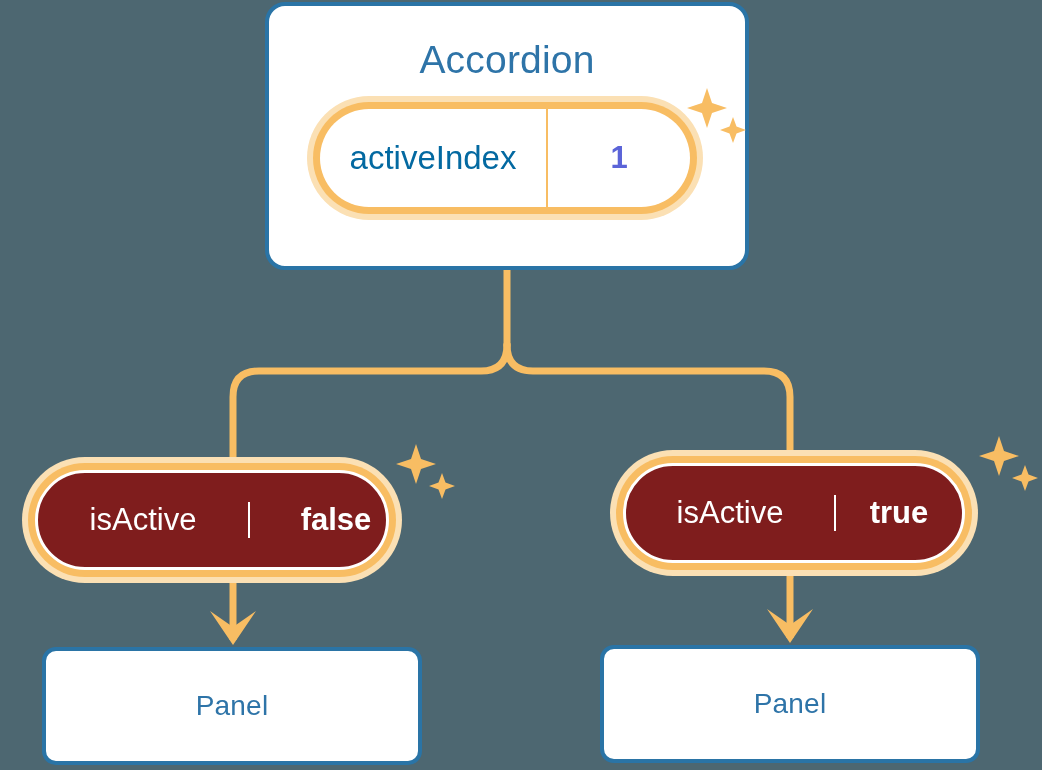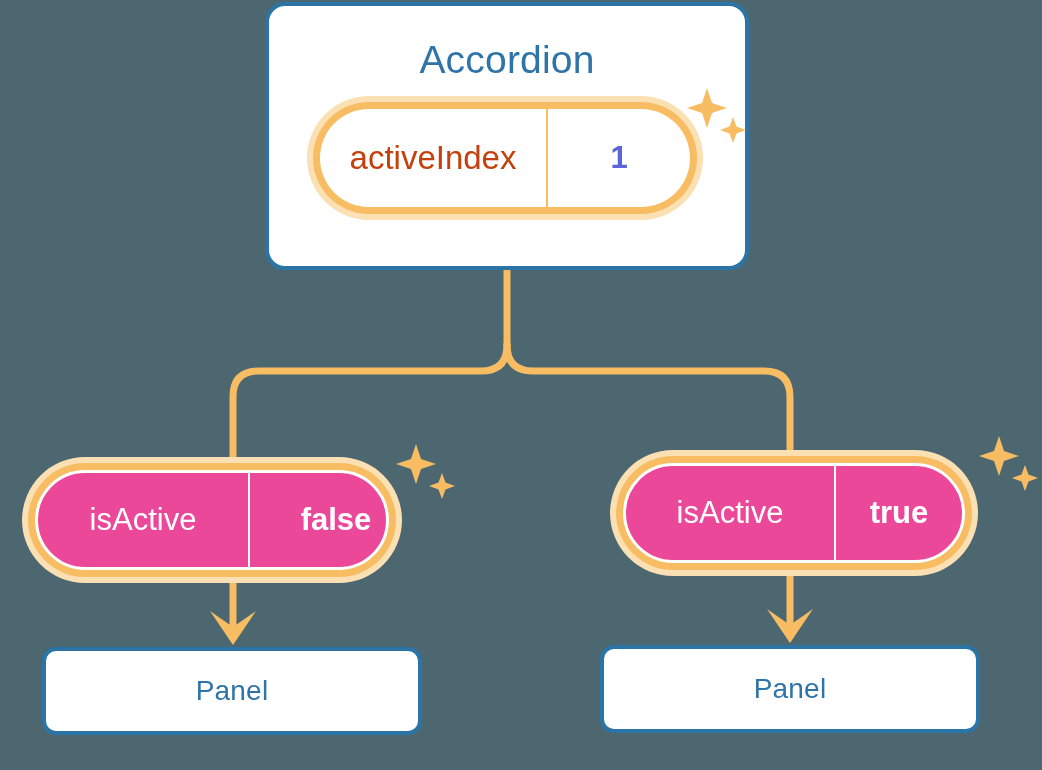--- a/index.html
+++ b/index.html
@@ -52,21 +52,21 @@
     width: 484px;
     height: 268px;
     border-radius: 20px;
   }
   #root-card .card-title {
     margin-top: 32px;
   }
 
   .panel-card {
     width: 380px;
-    height: 88px;
+    height: 118px;
     border-radius: 14px;
     display: flex;
     align-items: center;
     justify-content: center;
   }
   #panel-left  { left: 42px;  top: 647px; }
   #panel-right { left: 600px; top: 645px; }
   .panel-card .card-title {
     font-size: 28px;
   }
@@ -109,35 +109,36 @@
     left: 307px;
     top: 96px;
     width: 396px;
     height: 124px;
   }
   #pill-root .pill-body {
     background: #ffffff;
   }
   #pill-root .pill-key {
     flex: 0 0 228px;
-    color: #c2410c;
+    color: #0369a1;
     font-size: 33px;
     border-right: 2px solid #f8bd63;
   }
   #pill-root .pill-val {
     flex: 1 1 auto;
     color: #5b64d8;
     font-size: 31px;
     font-weight: bold;
   }
 
   
   .pill-child .pill-body {
-    background: #ec4899;
+    background: #7f1d1d;
     border: 3px solid #ffffff;
+    align-items: center;
   }
   .pill-child .pill-key {
     color: #ffffff;
     font-size: 31px;
     border-right: 2px solid #ffffff;
   }
   .pill-child .pill-val {
     color: #ffffff;
     font-size: 31px;
     font-weight: bold;

